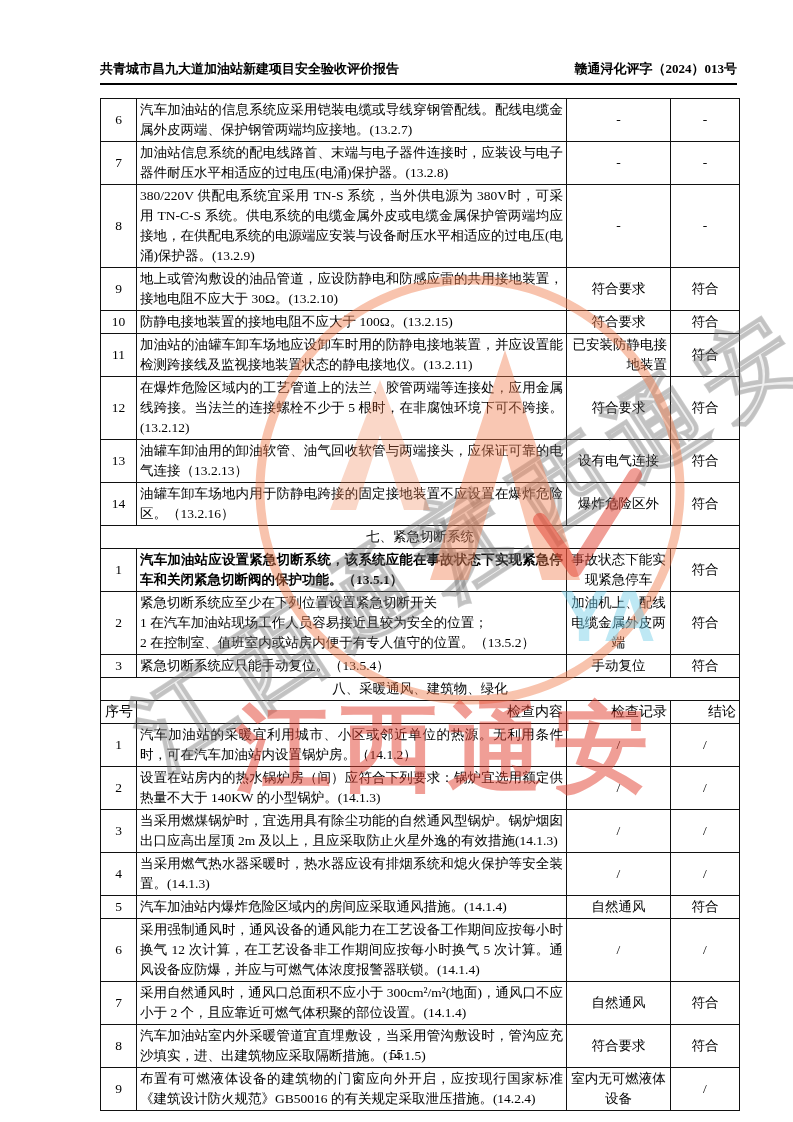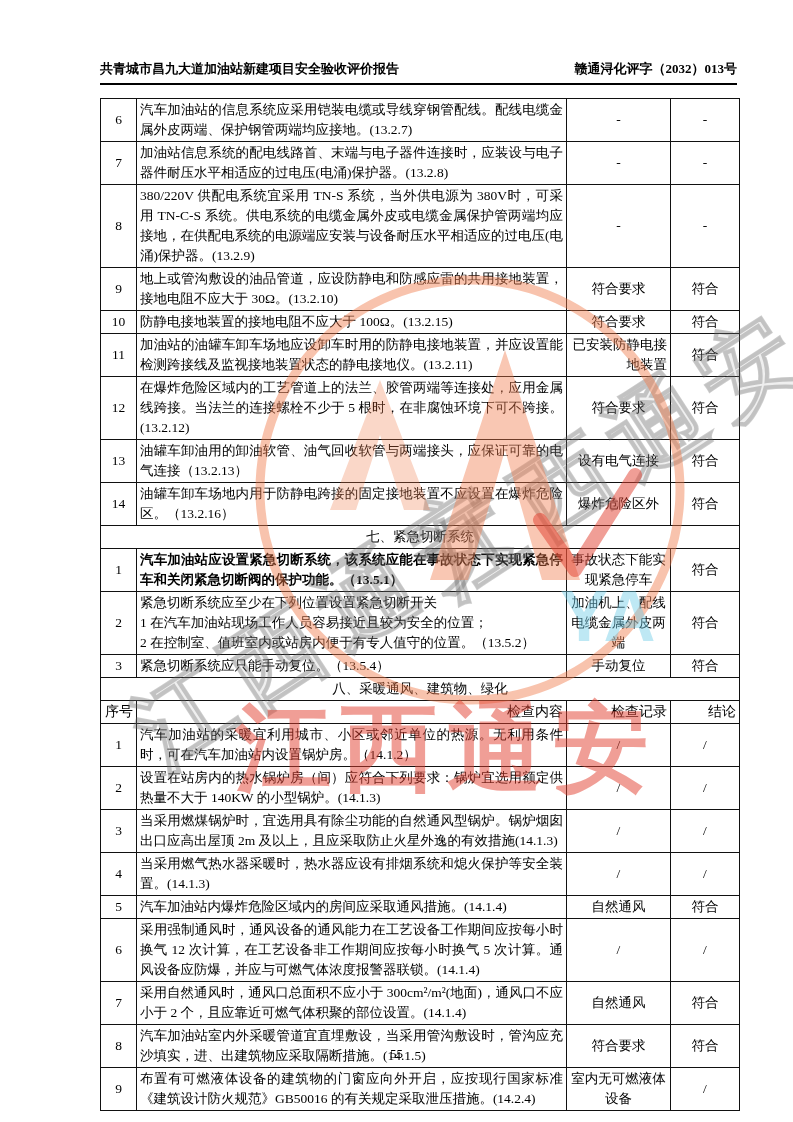--- a/index.html
+++ b/index.html
@@ -59,21 +59,21 @@
     font-family:"Liberation Sans","DejaVu Sans",sans-serif;
   }
 </style>
 </head>
 <body>
 
 <div class="page">
 
   <div class="doc-header">
     <span>共青城市昌九大道加油站新建项目安全验收评价报告</span>
-    <span>赣通浔化评字（2032）013号</span>
+    <span>赣通浔化评字（2024）013号</span>
   </div>
 
   <table class="checklist">
     <colgroup>
         <col style="width:36px">
         <col style="width:430px">
         <col style="width:104px">
         <col style="width:69px">
       </colgroup>
     <tbody>

